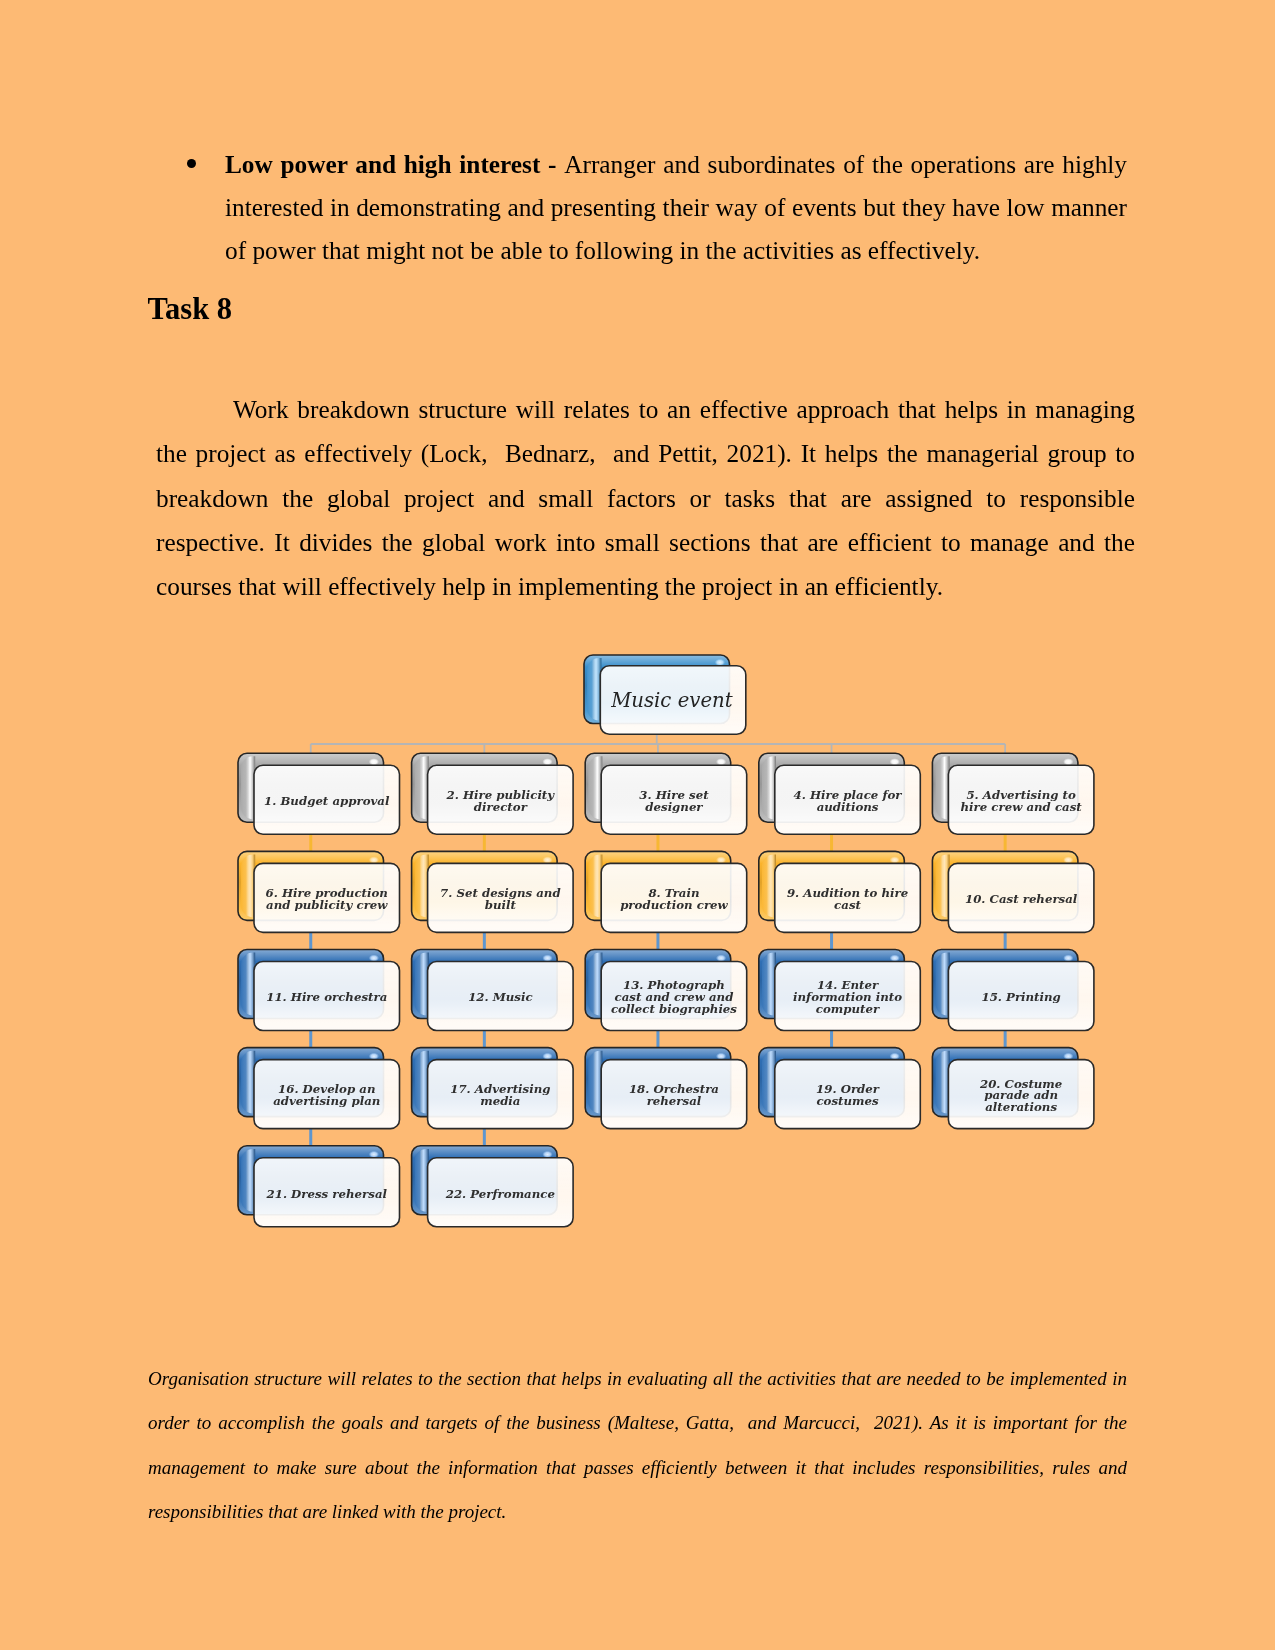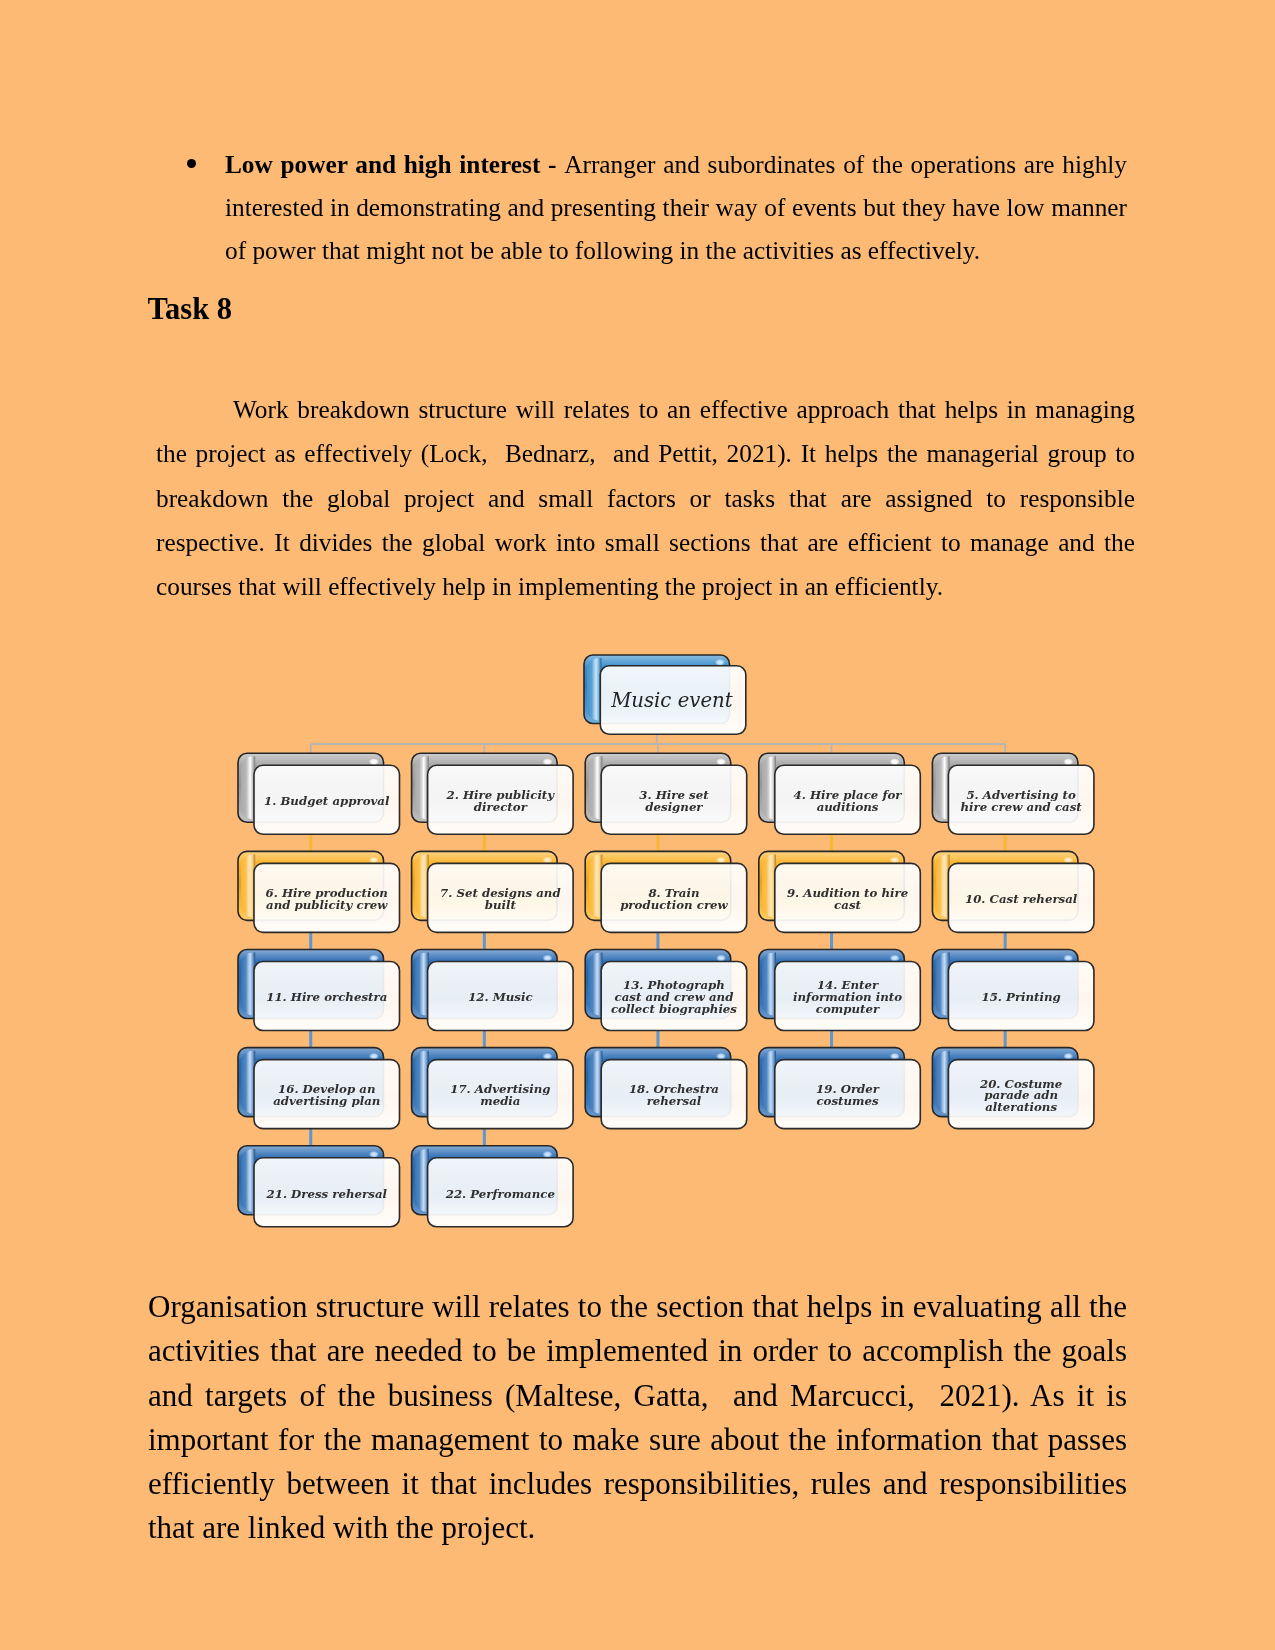--- a/index.html
+++ b/index.html
@@ -10,21 +10,21 @@
   .bullet-item{position:absolute;left:148px;top:143px;width:979px;font-size:25.3px;}
   .bullet-marker{position:absolute;left:39.3px;top:15.5px;width:9px;height:9px;border-radius:50%;background:#000;}
   .bullet-text{margin-left:77px;font-size:25.3px;line-height:43.1px;text-align:justify;}
   .bullet-text b{font-weight:bold;}
 
   .task-heading{position:absolute;left:147.5px;top:291.5px;font-size:30.5px;font-weight:bold;line-height:1.15;}
   .sub-heading{position:absolute;left:147px;top:351.5px;font-size:25.3px;line-height:1.2;}
   .sub-heading span{text-decoration:underline;text-decoration-thickness:2px;text-underline-offset:3.5px;}
 
   .para1{position:absolute;left:148px;top:387px;width:979px;font-size:25.3px;line-height:44.3px;text-align:justify;text-indent:77px;white-space:pre-wrap;margin-left:8px;}
-  .para2{position:absolute;left:148px;top:1285px;width:979px;font-size:31px;line-height:44.3px;text-align:justify;white-space:pre-wrap;}
+  .para2{position:absolute;left:148px;top:1357px;width:979px;font-size:19px;line-height:44.3px;text-align:justify;white-space:pre-wrap;font-style:italic;}
 
   
   .wbs{position:absolute;left:0;top:11px;width:1275px;height:1650px;font-style:italic;}
   .wbs svg{position:absolute;left:0;top:0;filter:blur(0.42px);}
 </style>
 </head>
 <body>
 
 <div class="page">
 

